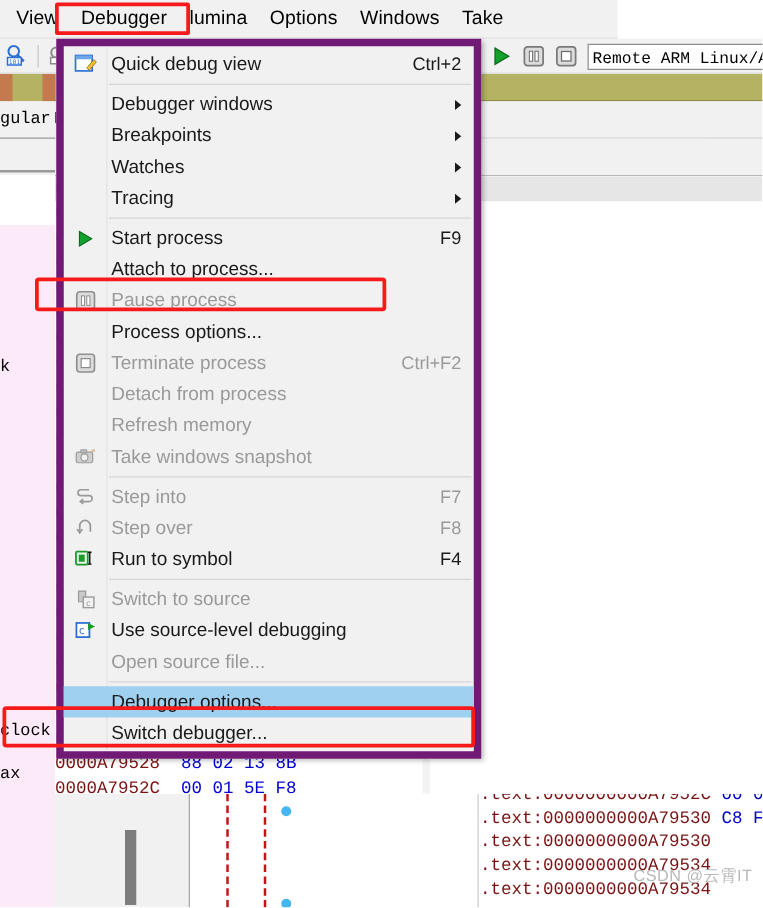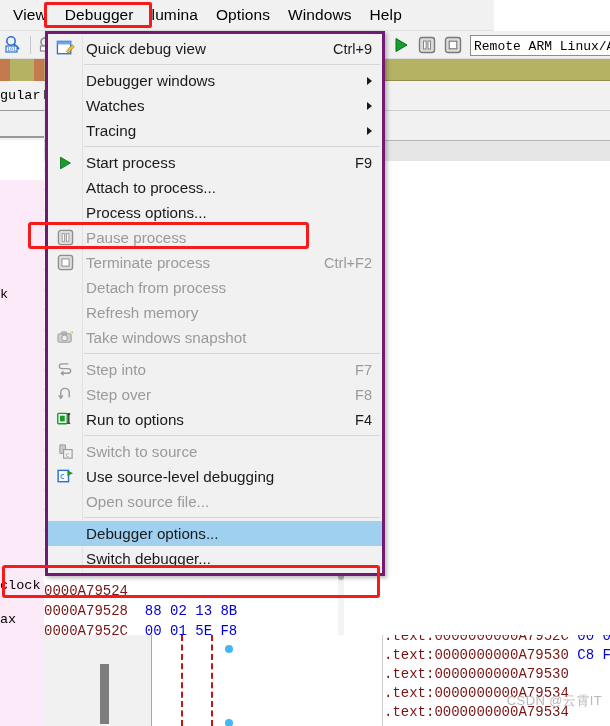--- a/index.html
+++ b/index.html
@@ -221,21 +221,21 @@
     letter-spacing: 0.4px;
     z-index: 40;
   }
 
   
   .menu {
     position: absolute;
     left: 45px; top: 31px;
     width: 340px;
     background: #f1f1f1;
-    border: 3px solid #701a75;
+    border: 6px solid #701a75;
     box-shadow: 2px 2px 4px rgba(0,0,0,0.28);
     z-index: 50;
     padding: 2px 0 2px 0;
   }
   .menu-gutter {
     position: absolute; left: 1px; top: 1px; width: 34px; bottom: 1px;
     background: #f1f1f1;
     border-right: 1px solid #e3e3e3;
   }
   .mi {
@@ -439,44 +439,48 @@
     <span class="combo-remote" style="width:150px; margin-left:4px;">Remote ARM Linux/An</span>
   </div>
 
   <div class="menubar">
     <div id="menubar-items" style="display:flex;align-items:center;">
         <div class="menubar-item">View</div>
         <div class="menubar-item boxed">Debugger</div>
         <div class="menubar-item">lumina</div>
         <div class="menubar-item">Options</div>
         <div class="menubar-item">Windows</div>
-        <div class="menubar-item">Help</div>
+        <div class="menubar-item">Take</div>
       </div>
   </div>
   <div class="menubar-redbox"></div>
 
   <div class="menu">
     <div class="menu-gutter"></div>
     <div id="menu-body" style="position:relative;">
         <div class="mi" id="mi-0-0">
           <span class="mi-icon">
             <svg width="19" height="19" viewBox="0 0 20 20">
               <rect x="1.5" y="2.5" width="14" height="13" fill="#fff" stroke="#2b6fd6" stroke-width="1.4"></rect>
               <rect x="1.5" y="2.5" width="14" height="3.2" fill="#6ca6e8"></rect>
               <path d="M11 13 L17 6 L19 8 L13 15 Z" fill="#f2c12e" stroke="#9a7a10" stroke-width="0.8"></path>
             </svg>
           </span>
           <span class="mi-label">Quick debug view</span>
-          <span class="mi-accel">Ctrl+9</span>
+          <span class="mi-accel">Ctrl+2</span>
         </div>
         <div class="msep"></div>
         <div class="mi" id="mi-1-0">
           <span class="mi-label">Debugger windows</span>
           <span class="mi-arrow"></span>
         </div>
+        <div class="mi" id="mi-1-1">
+          <span class="mi-label">Breakpoints</span>
+          <span class="mi-arrow"></span>
+        </div>
         <div class="mi" id="mi-1-2">
           <span class="mi-label">Watches</span>
           <span class="mi-arrow"></span>
         </div>
         <div class="mi" id="mi-1-3">
           <span class="mi-label">Tracing</span>
           <span class="mi-arrow"></span>
         </div>
         <div class="msep"></div>
         <div class="mi" id="mi-2-0">
@@ -484,32 +488,32 @@
             <svg width="16" height="16" viewBox="0 0 18 18">
               <path d="M4 2.5 L15 9 L4 15.5 Z" fill="#14a02c" stroke="#0a6b1c" stroke-width="1"></path>
             </svg>
           </span>
           <span class="mi-label">Start process</span>
           <span class="mi-accel">F9</span>
         </div>
         <div class="mi" id="mi-2-1">
           <span class="mi-label">Attach to process...</span>
         </div>
-        <div class="mi" id="mi-2-2">
-          <span class="mi-label">Process options...</span>
-        </div>
         <div class="mi disabled" id="mi-2-3">
           <span class="mi-icon">
             <svg width="17" height="17" viewBox="0 0 18 18">
               <rect x="1.5" y="1.5" width="15" height="15" rx="2.5" fill="#dcdcdc" stroke="#8f8f8f" stroke-width="1.4"></rect>
               <rect x="5.5" y="5" width="2.6" height="8" fill="#fff" stroke="#8a8a8a" stroke-width="0.8"></rect>
               <rect x="10" y="5" width="2.6" height="8" fill="#fff" stroke="#8a8a8a" stroke-width="0.8"></rect>
             </svg>
           </span>
           <span class="mi-label">Pause process</span>
+        </div>
+        <div class="mi" id="mi-2-2">
+          <span class="mi-label">Process options...</span>
         </div>
         <div class="mi disabled" id="mi-2-4">
           <span class="mi-icon">
             <svg width="17" height="17" viewBox="0 0 18 18">
               <rect x="1.5" y="1.5" width="15" height="15" rx="2.5" fill="#dcdcdc" stroke="#8f8f8f" stroke-width="1.4"></rect>
               <rect x="5.2" y="5.2" width="7.6" height="7.6" fill="#fff" stroke="#8a8a8a" stroke-width="1"></rect>
             </svg>
           </span>
           <span class="mi-label">Terminate process</span>
           <span class="mi-accel">Ctrl+F2</span>
@@ -553,21 +557,21 @@
           <span class="mi-accel">F8</span>
         </div>
         <div class="mi" id="mi-3-3">
           <span class="mi-icon">
             <svg width="17" height="17" viewBox="0 0 18 18">
               <rect x="0.8" y="2.5" width="10" height="11" rx="1" fill="#e8f6e8" stroke="#1a9a2a" stroke-width="1.5"></rect>
               <rect x="3.2" y="5" width="5" height="6" fill="#1a9a2a"></rect>
               <path d="M12.5 3 V13 M11 3 H14 M11 13 H14" stroke="#111" stroke-width="1.2" fill="none"></path>
             </svg>
           </span>
-          <span class="mi-label">Run to options</span>
+          <span class="mi-label">Run to symbol</span>
           <span class="mi-accel">F4</span>
         </div>
         <div class="msep"></div>
         <div class="mi disabled" id="mi-4-0">
           <span class="mi-icon">
             <svg width="17" height="17" viewBox="0 0 18 18">
               <path d="M9 2 L3 2 L3 11 L9 11 Z" fill="#c9c9c9" stroke="#9a9a9a" stroke-width="1"></path>
               <rect x="7" y="7" width="9" height="9" fill="#f2f2f2" stroke="#9a9a9a" stroke-width="1.2"></rect>
               <text x="9" y="14.5" font-size="7" fill="#9a9a9a" font-family="monospace">c</text>
             </svg>

